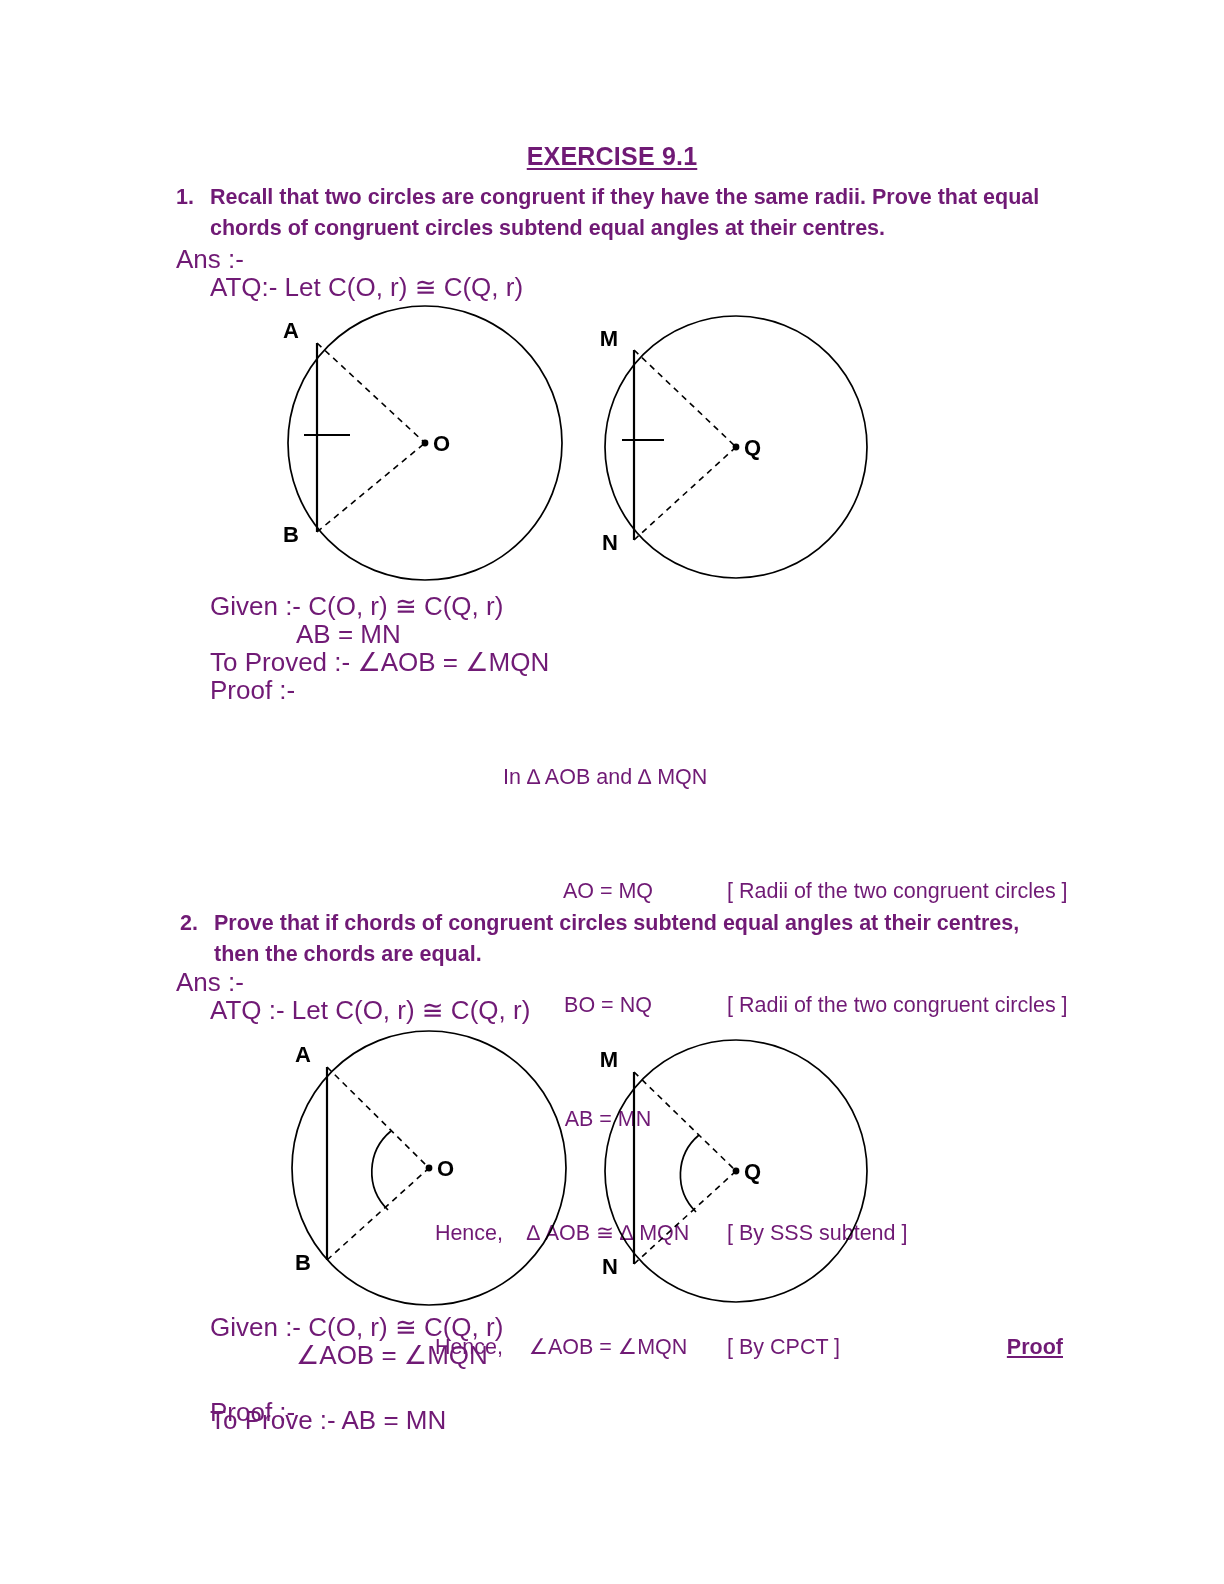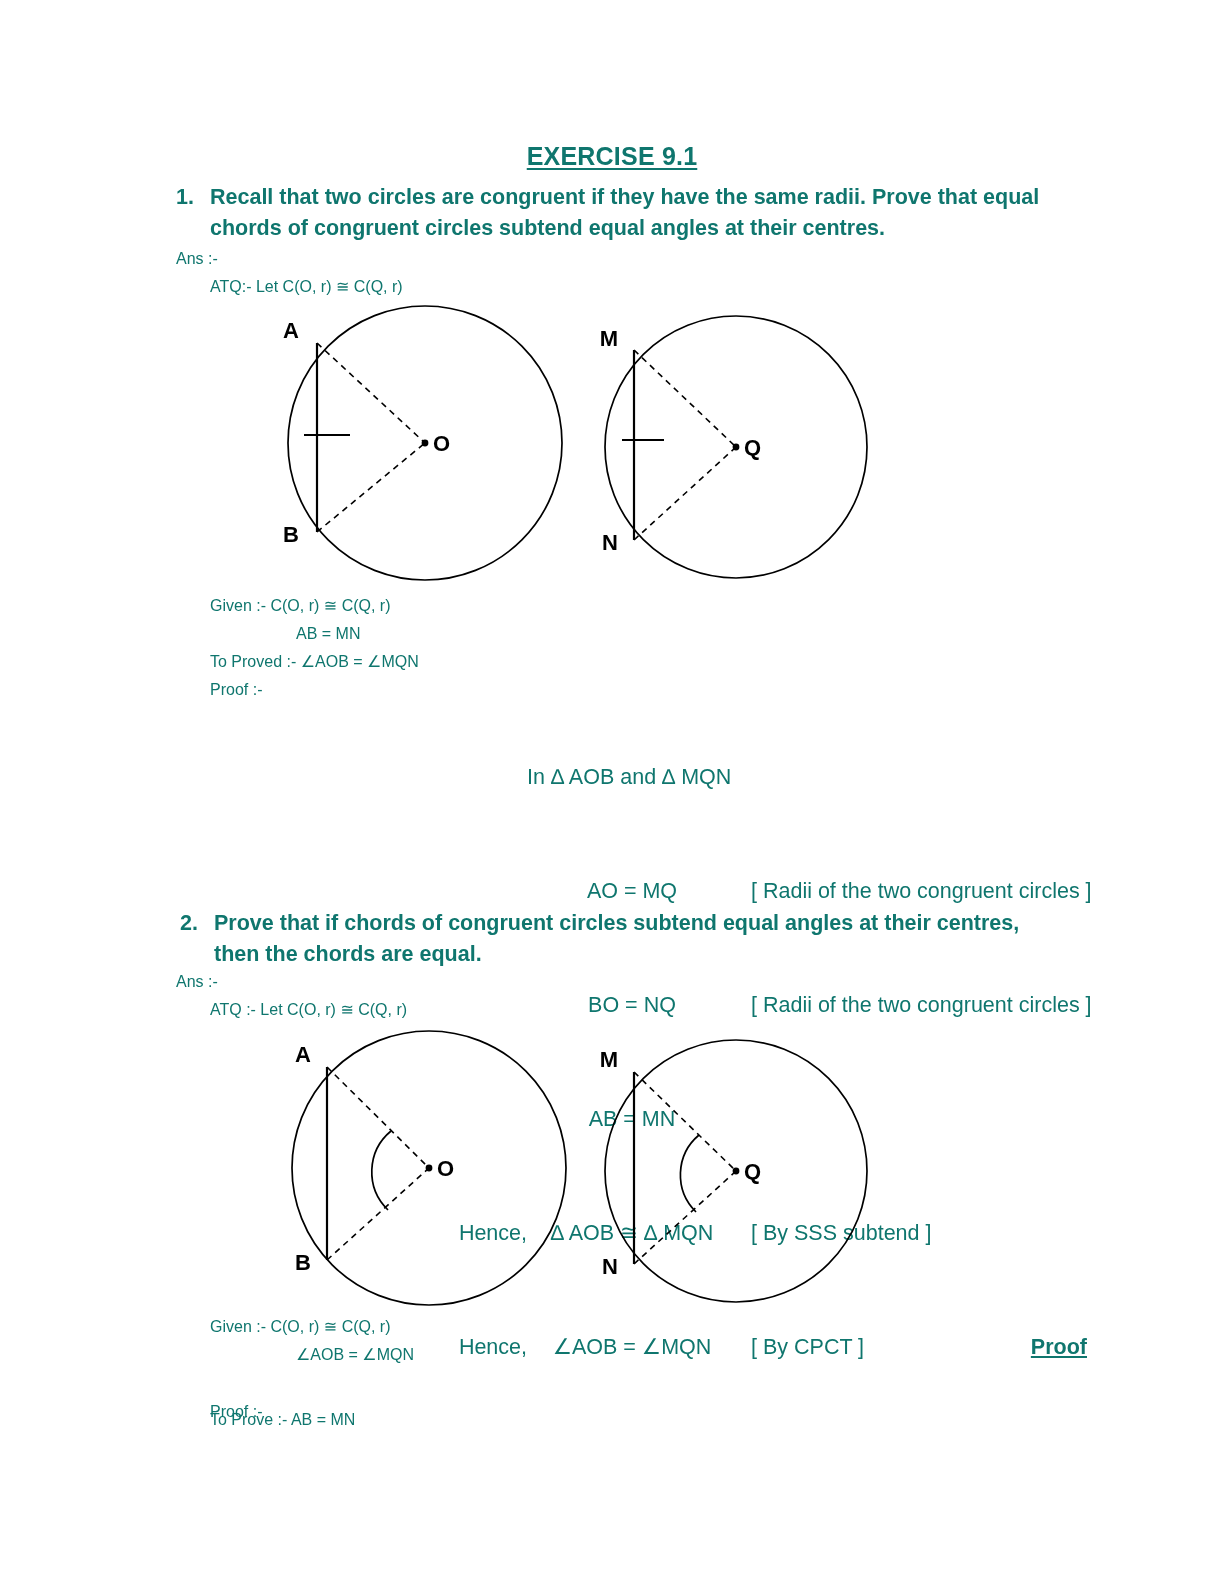--- a/index.html
+++ b/index.html
@@ -7,21 +7,21 @@
     margin: 0;
     padding: 0;
     background: #ffffff;
   }
   .page {
     position: relative;
     width: 1224px;
     height: 1584px;
     background: #ffffff;
     font-family: "Liberation Sans", sans-serif;
-    color: #0f766e;
+    color: #701a75;
     overflow: hidden;
     text-decoration: underline;
   }
 
   
   .doc-title {
     position: absolute;
     left: 0;
     top: 142px;
     width: 1224px;
@@ -49,21 +49,21 @@
   }
   .q-text {
     flex: 1 1 auto;
   }
   #question-1 { left: 176px; top: 182px; width: 888px; }
   #question-2 { left: 180px; top: 908px; width: 884px; }
 
   
   .line {
     position: absolute;
-    font-size: 16px;
+    font-size: 26px;
     line-height: 28px;
     white-space: pre;
     font-weight: normal;
   }
 
   
   .proof-table {
     position: absolute;
     font-size: 21.5px;
     line-height: 28.5px;
@@ -158,21 +158,21 @@
       <text class="fig-label" x="26" y="242" text-anchor="end">N</text>
       <text class="fig-label" x="152" y="147">Q</text>
     </svg>
   </div>
 
   <div class="line" style="left:210px; top:592px;">Given :- C(O, r) ≅ C(Q, r)</div>
   <div class="line" style="left:296px; top:620px;">AB = MN</div>
   <div class="line" style="left:210px; top:648px;">To Proved :- ∠AOB = ∠MQN</div>
   <div class="line" style="left:210px; top:676px;">Proof :-</div>
 
-  <div class="proof-table" style="left:427px; top:706px; width:660px;">
+  <div class="proof-table" style="left:403px; top:706px; width:660px;">
     <div class="row">
       <div class="c-lead"></div>
       <div class="c-stmt" style="text-align:left;">In ∆ AOB and ∆ MQN</div>
       <div class="c-reason"></div>
     </div>
 
     <div class="row">
       <div class="c-lead"></div>
       <div class="c-stmt">AO = MQ</div>
       <div class="c-reason">[ Radii of the two congruent circles ]</div>

